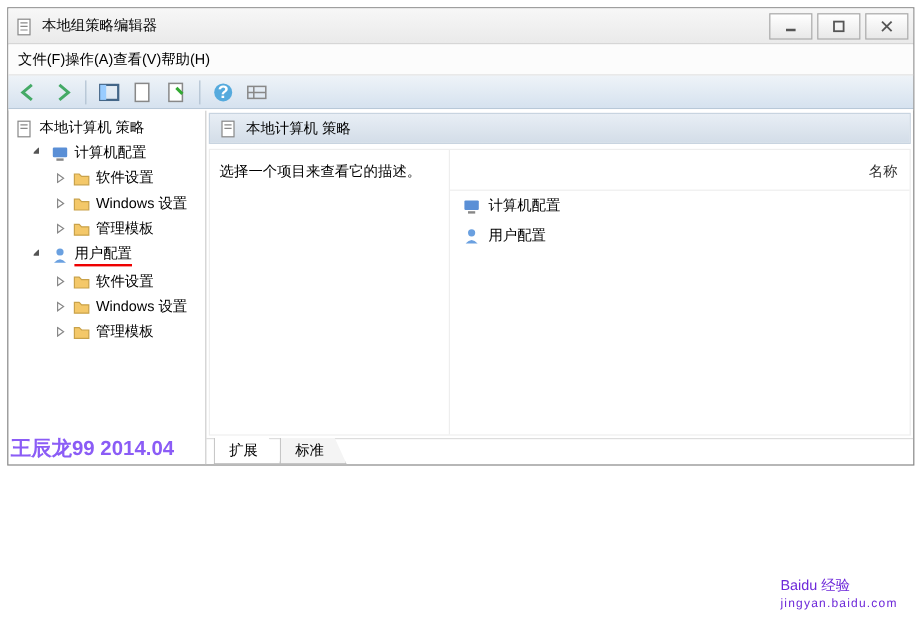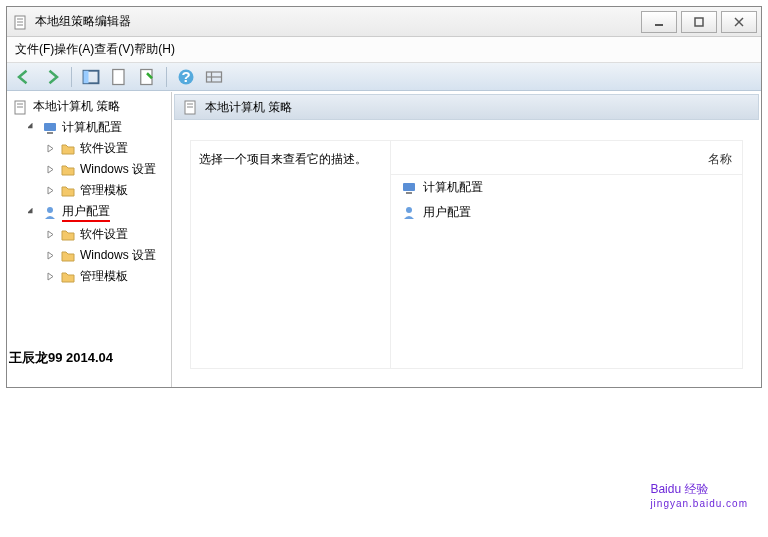--- a/index.html
+++ b/index.html
@@ -25,25 +25,25 @@
 
 .tree-pane { width: 165px; border-right: 1px solid #ccc; padding: 4px 2px; overflow: hidden; position: relative; }
 .tree-node { display: flex; align-items: center; gap: 4px; padding: 2px 0; white-space: nowrap; }
 .tree-indent0 { padding-left: 4px; }
 .tree-indent1 { padding-left: 18px; }
 .tree-indent2 { padding-left: 36px; }
 .expander { width: 11px; height: 11px; display: inline-flex; align-items: center; justify-content: center; cursor: pointer; }
 .expander svg { width: 9px; height: 9px; }
 .tree-icon { width: 16px; height: 16px; flex-shrink: 0; }
 .underline-red { border-bottom: 2px solid #e00; }
-.watermark { position: absolute; bottom: 20px; left: 2px; color: #000000; font-size: 13px; font-weight: bold; }
+.watermark { position: absolute; bottom: 2px; left: 2px; color: #8b5cf6; font-size: 17px; font-weight: bold; }
 
 .detail-pane { flex: 1; display: flex; flex-direction: column; }
 .detail-header { height: 26px; background: linear-gradient(#e8eef5, #d3dde8); border: 1px solid #c8d4e0; margin: 2px; display: flex; align-items: center; padding: 0 8px; gap: 6px; }
-.detail-body { flex: 1; display: flex; margin: 18px; border: 1px solid #eee; }
+.detail-body { flex: 1; display: flex; margin: 2px; border: 1px solid #eee; }
 .detail-desc { width: 200px; padding: 10px 8px; border-right: 1px solid #eee; }
 .detail-list { flex: 1; padding: 4px 0; text-align: right; }
 .col-header { padding: 6px 10px; border-bottom: 1px solid #eee; color: #333; }
 .list-item { display: flex; align-items: center; gap: 6px; padding: 4px 10px; cursor: pointer; }
 
 .tabs { height: 22px; display: flex; align-items: flex-end; padding-left: 6px; border-top: 1px solid #ddd; }
 .tab { padding: 2px 12px; border: 1px solid #bbb; border-top: none; margin-right: -1px; background: #f4f4f4; cursor: pointer; position: relative; }
 .tab.active { background: #fff; }
 .tab-slant { padding-right: 18px; clip-path: polygon(0 0, calc(100% - 10px) 0, 100% 100%, 0 100%); }
 
@@ -273,20 +273,24 @@
           </div>
           <div class="list-item">
             <span class="tree-icon"><svg viewBox="0 0 16 16">
                   <circle cx="8" cy="5" r="3" class="user-fill"></circle>
                   <path d="M3 14 Q8 8 13 14" class="user-fill"></path>
                 </svg></span>
             <span>用户配置</span>
           </div>
         </div>
       </div>
+      <div class="tabs">
+        <div class="tab active tab-slant">扩展</div>
+        <div class="tab tab-slant">标准</div>
+      </div>
     </div>
 
   </div>
 </div>
 
 <div class="baidu-wm">
   <span>Baidu 经验</span>
   <small>jingyan.baidu.com</small>
 </div>
 

